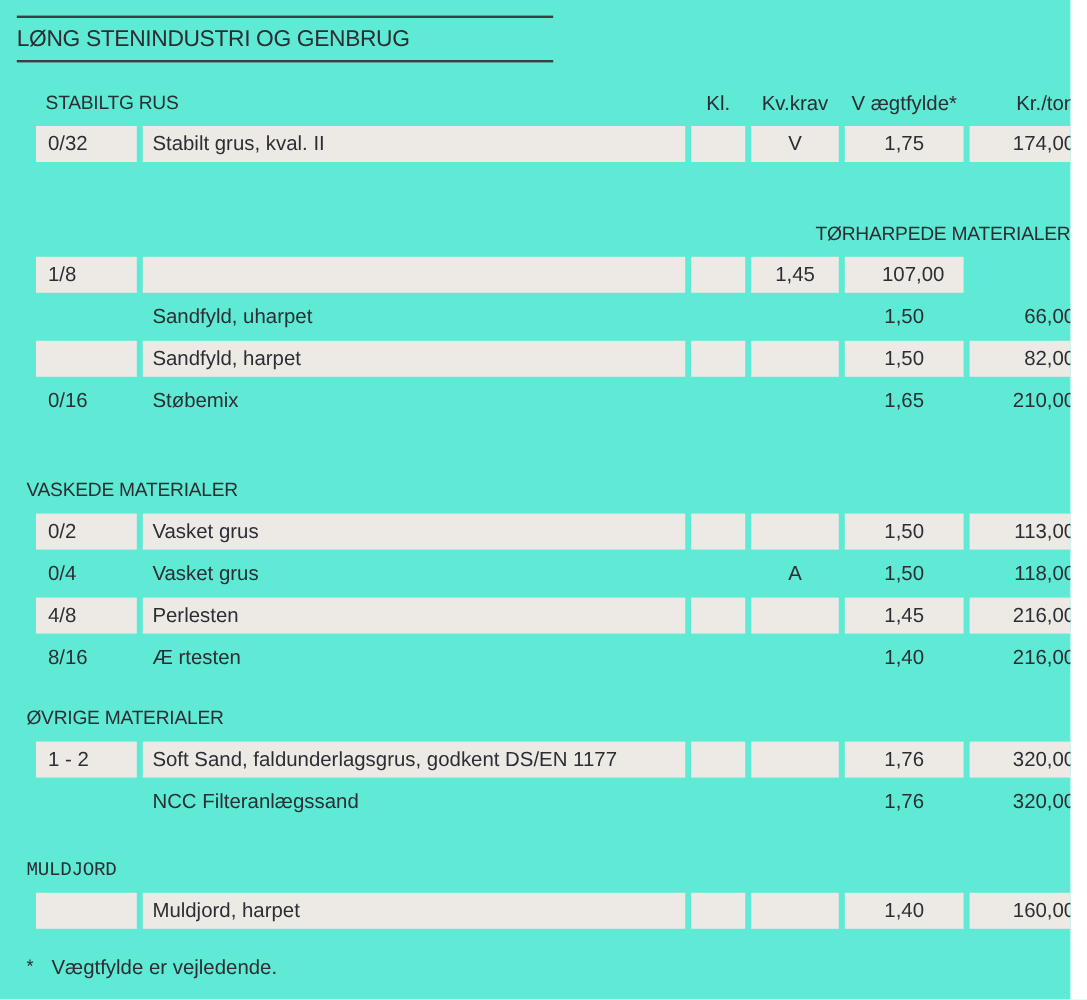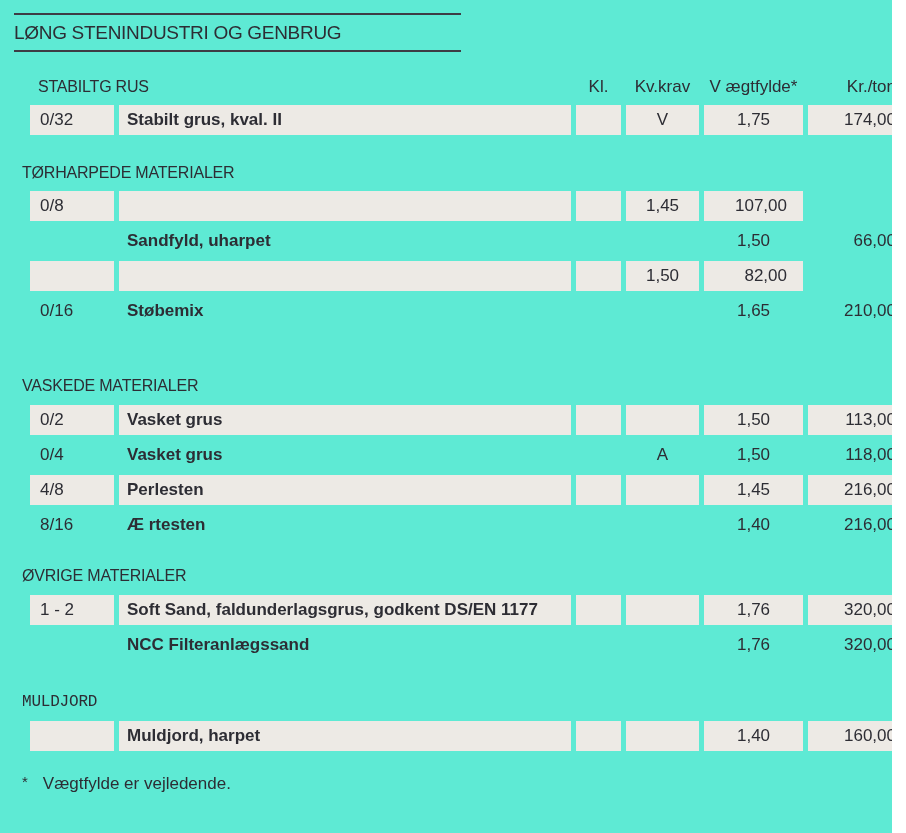--- a/index.html
+++ b/index.html
@@ -59,31 +59,31 @@
   .row { height: 30px; align-items: center; }
   .row .c {
     height: 30px;
     display: flex;
     align-items: center;
     font-size: 17px;
     white-space: nowrap;
   }
   .row.shaded .c { background: #edeae5; }
   .c1 { padding-left: 10px; }
-  .c2 { padding-left: 8px; font-weight: bold; }
+  .c2 { padding-left: 8px; }
   .center { display: flex; justify-content: center; text-align: left; }
   .right { display: flex; justify-content: flex-end; padding-right: 16px; text-align: right; }
   .sec-title {
     margin-left: 22px;
     height: 16px;
     line-height: 16px;
     font-size: 16px;
     letter-spacing: -0.2px;
   }
-  .sec-title.s-torharpede { margin-top: 30px; }
+  .sec-title.s-torharpede { margin-top: 53px; text-align: right; }
   .sec-title.s-vaskede    { margin-top: 52px; }
   .sec-title.s-ovrige     { margin-top: 28px; }
   .sec-title.s-muldjord   { margin-top: 34px; font-family: Liberation Mono, monospace; }
   .footnote {
     margin: 23px 0 0 22px;
     font-size: 17px;
     display: flex;
     align-items: baseline;
   }
   .footnote .fmark {
@@ -117,36 +117,37 @@
       <div class="c center"></div>
       <div class="c center">V</div>
       <div class="c center">1,75</div>
       <div class="c right">174,00</div>
     </div>
   </div>
 
   <div class="sec-title s-torharpede">TØRHARPEDE MATERIALER</div>
   <div class="rows mt10">
     <div class="grid row shaded">
-      <div class="c c1">0/8</div>
+      <div class="c c1">1/8</div>
       <div class="c center"></div>
       <div class="c center"></div>
       <div class="c center">1,45</div>
       <div class="c right">107,00</div>
     </div>
     <div class="grid row">
       <div class="c c1"></div>
       <div class="c c2">Sandfyld, uharpet</div>
       <div class="c center"></div>
       <div class="c center"></div>
       <div class="c center">1,50</div>
       <div class="c right">66,00</div>
     </div>
     <div class="grid row shaded">
       <div class="c c1"></div>
+      <div class="c c2">Sandfyld, harpet</div>
       <div class="c center"></div>
       <div class="c center"></div>
       <div class="c center">1,50</div>
       <div class="c right">82,00</div>
     </div>
     <div class="grid row">
       <div class="c c1">0/16</div>
       <div class="c c2">Støbemix</div>
       <div class="c center"></div>
       <div class="c center"></div>

